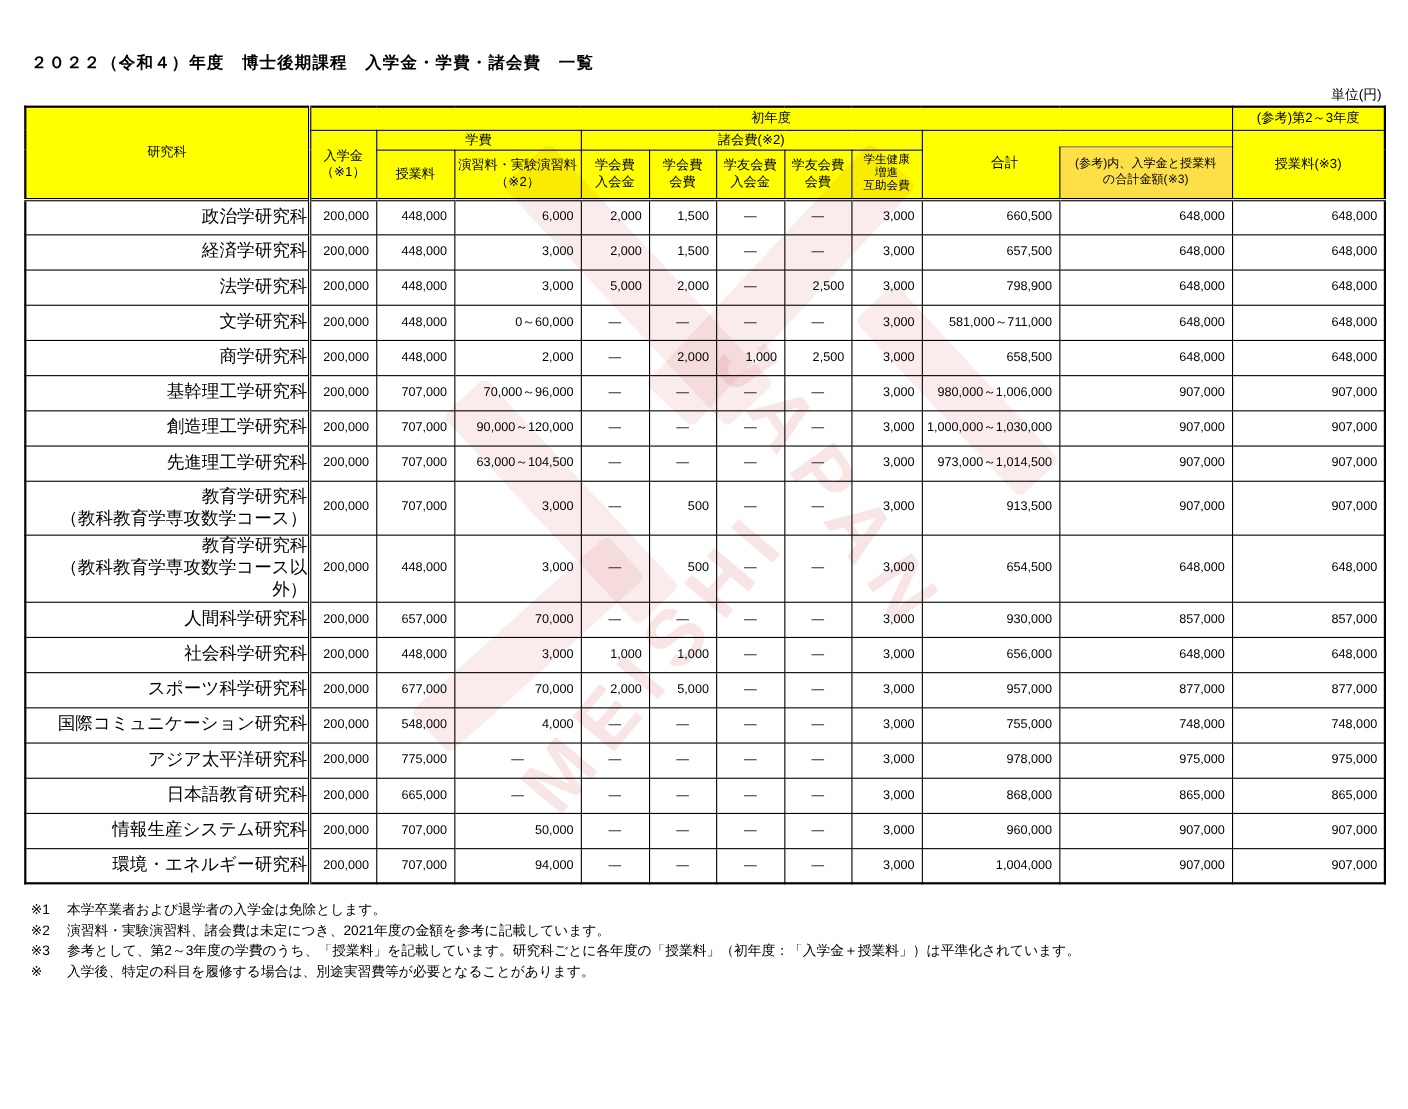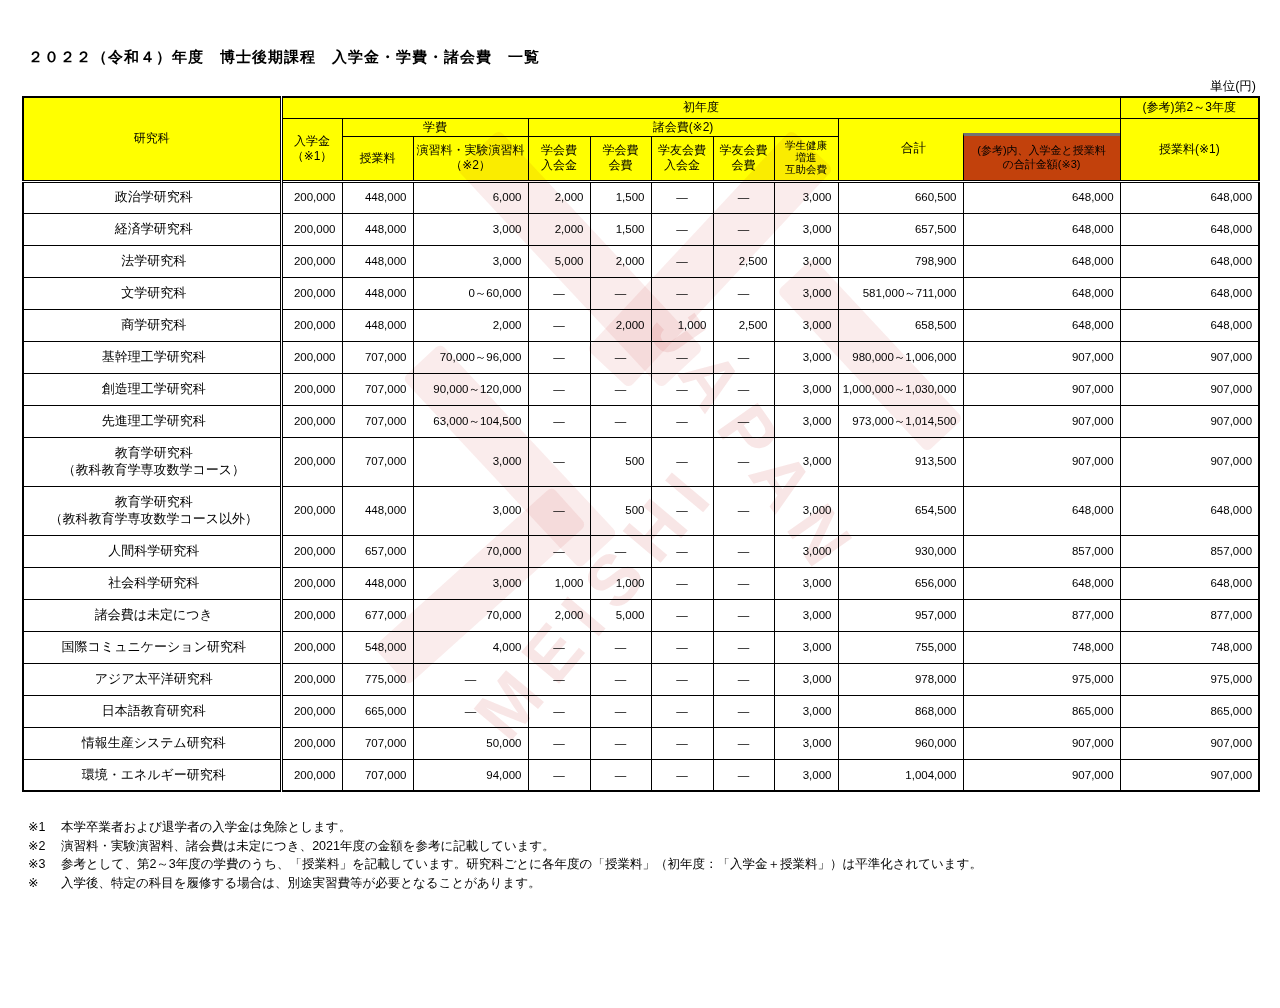--- a/index.html
+++ b/index.html
@@ -21,30 +21,30 @@
   .fee-table thead th.small { font-size:10.5px; line-height:1.15;font-family:Liberation Serif, serif; }
   .fee-table thead th.ref-col { font-size:12px; }
 
   
   .fee-table .dept-b { border-right:3px double #000; }
   .fee-table tbody tr:first-child td { border-top:3px double #000; }
 
   .fee-table tbody tr { height:32px; }
   .fee-table tbody tr.tall { height:49px;padding-left:23px; }
   .fee-table tbody td { font-size:11.5px; background:#fff; vertical-align:middle; }
-  .fee-table tbody td.dept { text-align:center; padding-left:4px; font-size:13px; }
+  .fee-table tbody td.dept { text-align:right; padding-left:4px; font-size:16px; }
   .fee-table tbody td.num { text-align:right; padding-right:6px; }
   .fee-table tbody td.dash { text-align:center; padding-right:0; }
 
   
   th.total-wrap { position:relative; padding:0; }
   .total-label { position:absolute; left:0; top:0; width:150px; height:100%;
     display:flex; align-items:center; justify-content:center; font-size:12.5px; }
   .ref-inset { position:absolute; right:0; bottom:0; width:157px; height:47px;
-    border-top:3px solid #737373; border-left:1px solid #000; background:#c2410c;
+    border-top:1px solid #737373; border-left:1px solid #000; background:#fde047;
     display:flex; align-items:center; justify-content:center; font-size:11px; line-height:1.25; }
 
   .footnotes { position:absolute; left:28px; top:818px; font-size:12.5px; line-height:1.48; }
   .footnote-row { display:flex; }
   .fn-marker { width:33px; flex:0 0 33px; }
   .fn-text { white-space:pre; }
 
   
   .watermark { position:absolute; left:0; top:0; width:1280px; height:1008px;
     pointer-events:none; mix-blend-mode:multiply; }
@@ -84,21 +84,21 @@
       <tr class="h2">
         <th rowspan="2">入学金
 （※1）</th>
         <th colspan="2">学費</th>
         <th colspan="5">諸会費(※2)</th>
         <th colspan="2" rowspan="2" class="total-wrap">
           <span class="total-label">合計</span>
           <span class="ref-inset">(参考)内、入学金と授業料
 の合計金額(※3)</span>
         </th>
-        <th rowspan="2">授業料(※1)</th>
+        <th rowspan="2">授業料(※3)</th>
       </tr>
       <tr class="h3">
         <th>授業料</th>
         <th>演習料・実験演習料
 （※2）</th>
         <th>学会費
 入会金</th>
         <th>学会費
 会費</th>
         <th>学友会費
@@ -275,21 +275,21 @@
           <td class="num">1,000</td>
           <td class="num">1,000</td>
           <td class="dash">—</td>
           <td class="dash">—</td>
           <td class="num">3,000</td>
           <td class="num">656,000</td>
           <td class="num">648,000</td>
           <td class="num">648,000</td>
         </tr>
         <tr>
-      <td class="dept dept-b">諸会費は未定につき</td>
+      <td class="dept dept-b">スポーツ科学研究科</td>
     <td class="num">200,000</td>
           <td class="num">677,000</td>
           <td class="num">70,000</td>
           <td class="num">2,000</td>
           <td class="num">5,000</td>
           <td class="dash">—</td>
           <td class="dash">—</td>
           <td class="num">3,000</td>
           <td class="num">957,000</td>
           <td class="num">877,000</td>

